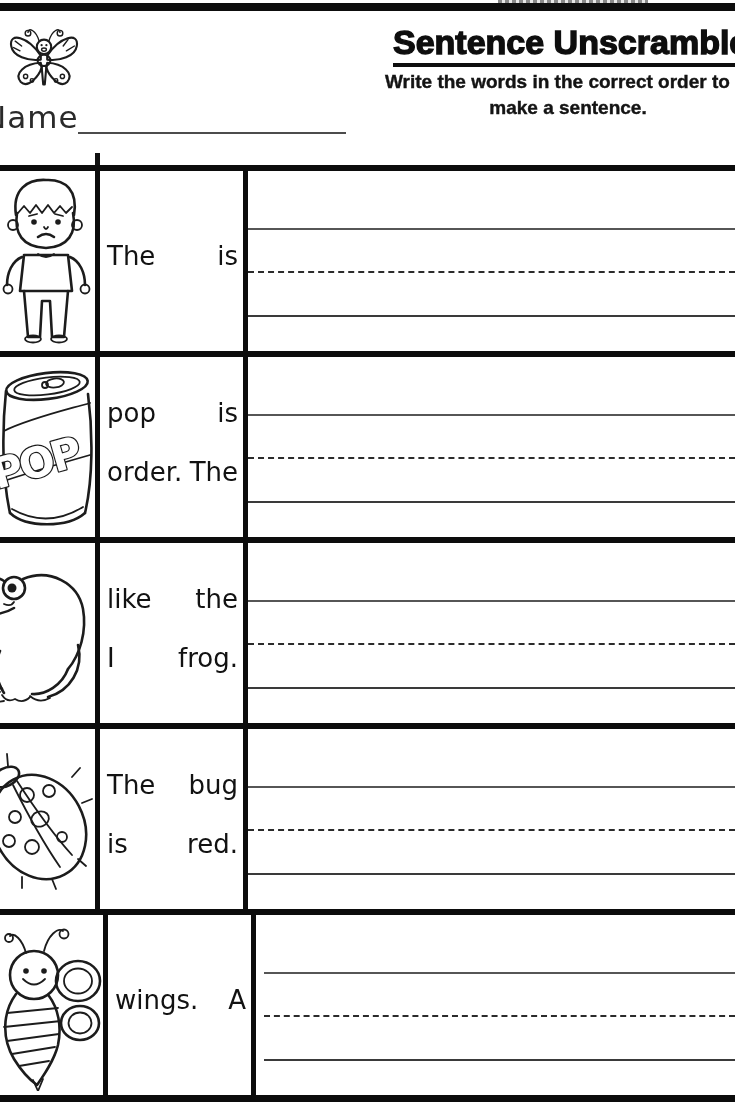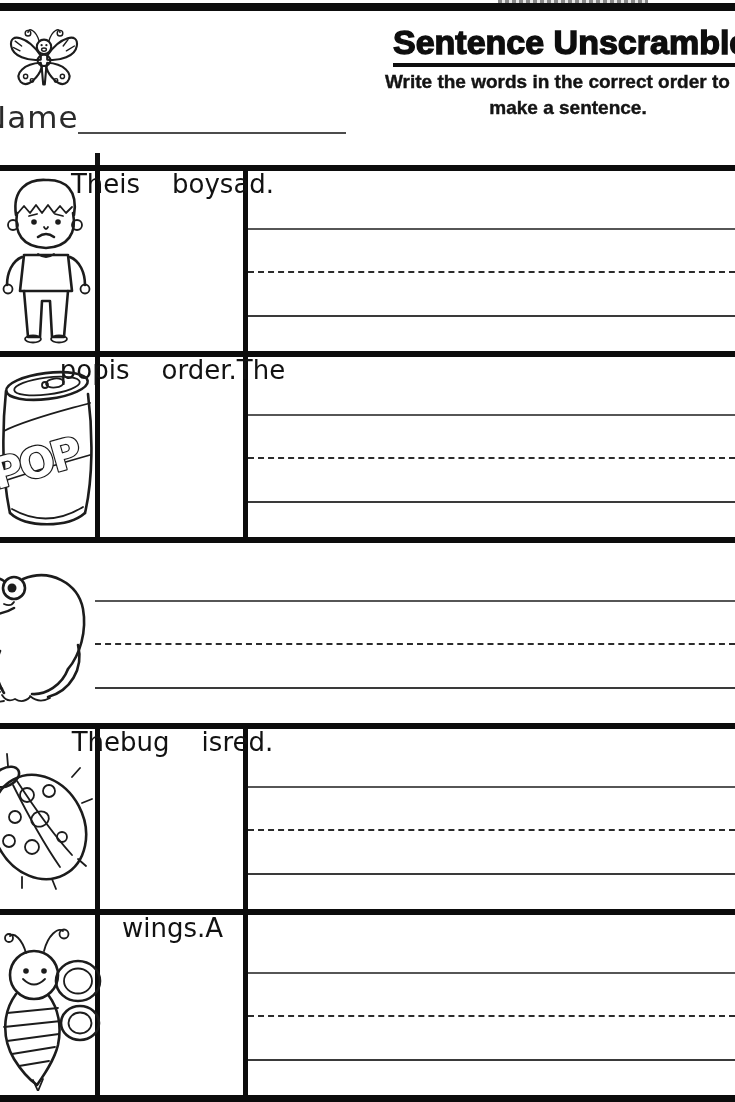--- a/index.html
+++ b/index.html
@@ -27,21 +27,21 @@
 
   
   .tick{position:absolute;left:95px;top:153px;width:5px;height:12px;background:#111;}
   .wtable{position:absolute;left:0;top:165px;width:735px;height:930px;
     border-top:6px solid #0c0c0c;box-sizing:border-box;}
   .row{position:relative;height:180px;border-bottom:6px solid #0c0c0c;display:flex;}
   .img-cell{width:95px;flex:none;position:relative;}
   .img-cell svg{position:absolute;}
   .words-cell{width:131px;flex:none;box-sizing:content-box;
     border-left:5px solid #0c0c0c;border-right:5px solid #0c0c0c;
-    display:flex;flex-direction:row;justify-content:center;gap:32px;
+    display:flex;flex-direction:column;justify-content:center;gap:32px;
     padding:0 5px 8px 7px;font-size:26px;color:#121212;}
   .wline{display:flex;justify-content:space-between;line-height:1.05;}
   .lines-cell{flex:1;position:relative;}
   .ln{position:absolute;left:0;right:0;height:0;}
   .ln.s1{top:57px;border-top:2px solid #565656;}
   .ln.d{top:100px;border-top:2px dashed #2b2b2b;}
   .ln.s2{top:144px;border-top:2px solid #3a3a3a;}
 
   
   .art{stroke:#1c1c1c;fill:none;stroke-width:2.6;stroke-linecap:round;stroke-linejoin:round;}
@@ -114,24 +114,20 @@
           <path d="M24,116 L28,162 L40,162 L42,126 L50,126 L52,162 L64,162 L68,116"></path>
           <ellipse cx="33" cy="164" rx="8" ry="3.5" class="thin"></ellipse>
           <ellipse cx="59" cy="164" rx="8" ry="3.5" class="thin"></ellipse>
         </svg>
       </div>
       <div class="words-cell">
         <div class="wline">
           <span>The</span>
           <span>is</span>
         </div>
-        <div class="wline">
-          <span>boy</span>
-          <span>sad.</span>
-        </div>
       </div>
       <div class="lines-cell">
         <div class="ln s1"></div>
         <div class="ln d"></div>
         <div class="ln s2"></div>
       </div>
     </div>
 
     <div class="row">
       <div class="img-cell">
@@ -180,20 +176,30 @@
           <path d="M49,18 C76,7 104,22 109,48 C113,70 106,94 94,108"></path>
           <path d="M13,80 C13,98 19,116 28,128"></path>
           <path d="M26,90 C20,104 22,120 30,132"></path>
           <path d="M28,134 Q33,142 41,138 Q49,143 56,136" class="thin"></path>
           <path d="M104,84 C110,108 96,130 74,136"></path>
           <path d="M94,108 C88,124 72,134 58,133"></path>
           <path d="M56,135 Q65,143 76,137" class="thin"></path>
           <path d="M2,126 L22,122 M0,135 L26,131 M4,144 L30,140 M1,117 L13,113" class="thin"></path>
         </svg>
       </div>
+      <div class="words-cell">
+        <div class="wline">
+          <span>like</span>
+          <span>the</span>
+        </div>
+        <div class="wline">
+          <span>I</span>
+          <span>frog.</span>
+        </div>
+      </div>
       <div class="lines-cell">
         <div class="ln s1"></div>
         <div class="ln d"></div>
         <div class="ln s2"></div>
       </div>
     </div>
 
     <div class="row">
       <div class="img-cell">
         <svg class="art" style="left:-20px;top:12px;width:118px;height:158px;" viewBox="0 0 118 158">
@@ -221,21 +227,21 @@
           <span>red.</span>
         </div>
       </div>
       <div class="lines-cell">
         <div class="ln s1"></div>
         <div class="ln d"></div>
         <div class="ln s2"></div>
       </div>
     </div>
 
-    <div class="row" style="border-bottom-width:7px;">
+    <div class="row" style="border-bottom-width:7px;gap:8px;">
       <div class="img-cell">
         <svg class="art" style="left:-8px;top:8px;width:110px;height:168px;" viewBox="0 0 110 168">
           <path d="M34,30 C30,16 22,9 18,13" class="thin"></path>
             <circle cx="17" cy="15" r="4" class="thin"></circle>
           <path d="M52,28 C56,12 66,4 71,8" class="thin"></path>
             <circle cx="72" cy="11" r="4.5" class="thin"></circle>
           <ellipse cx="86" cy="58" rx="22" ry="20"></ellipse>
           <ellipse cx="86" cy="58" rx="14" ry="12.5" class="thin"></ellipse>
           <ellipse cx="88" cy="100" rx="19" ry="17"></ellipse>
           <ellipse cx="88" cy="100" rx="11.5" ry="10.5" class="thin"></ellipse>

